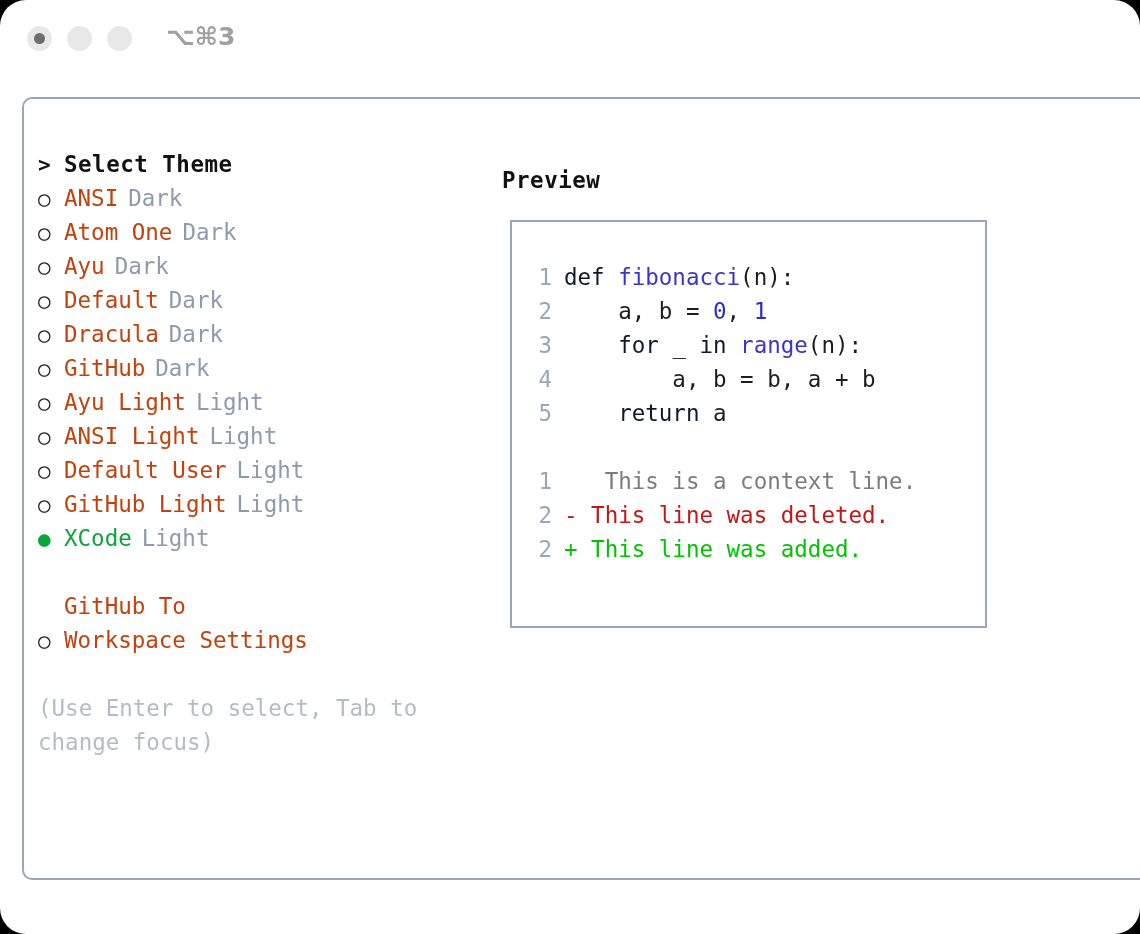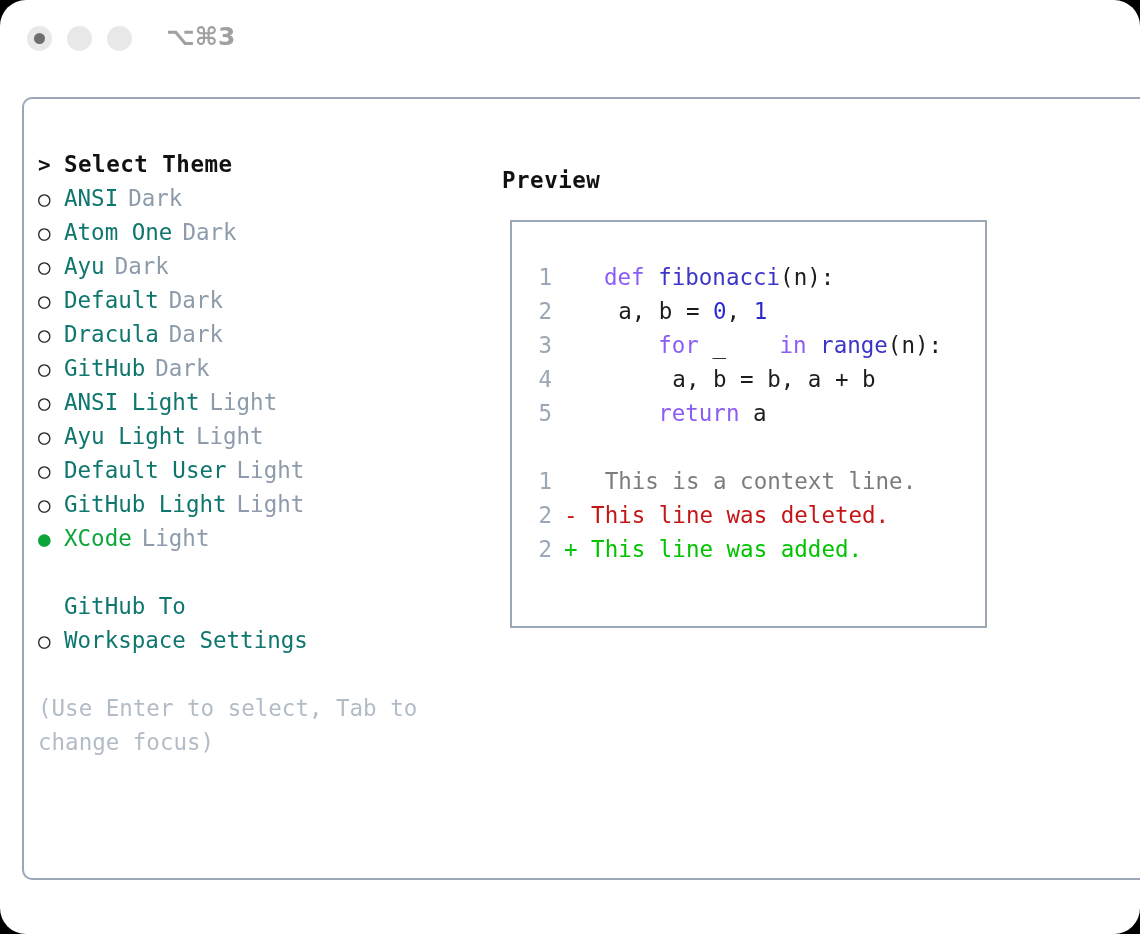--- a/index.html
+++ b/index.html
@@ -99,21 +99,21 @@
     color: #111111;
   }
   .marker.unselected { color: #23272b; }
   .marker.selected { color: #0ba53a; }
   .marker.blank { color: transparent; }
   .row.header .label {
     font-weight: bold;
     color: #111111;
     letter-spacing: 0.5px;
   }
-  .row .label { color: #0f766e; }
+  .row .label { color: #c2410c; }
   .row.chosen .label { color: #0ba53a; }
   .row .kind {
     color: #8d9bab;
     margin-left: 10px;
   }
   .section-gap { height: 34px; }
   #hint {
     margin-top: 34px;
     font-size: 22.5px;
     line-height: 34px;
@@ -155,21 +155,21 @@
     white-space: pre;
   }
   .cline { height: 34px; }
   .ln {
     display: inline-block;
     width: 26px;
     text-align: right;
     color: #9aa7b7;
     margin-right: 12px;
   }
-  .kw   { color: #8b5cf6; margin-left: 40px; }
+  .kw   { color: #0f172a; }
   .fn   { color: #3a34c8; }
   .num  { color: #2a29cf; }
   .plain{ color: #1c1c1c; }
   .ctx  { color: #7c7c7c; margin-top: 16px; }
   .del  { color: #c41616; }
   .add  { color: #00c400; }
   .blankline { height: 34px; }
 </style>
 </head>
 <body>
@@ -193,22 +193,22 @@
         <span class="marker pointer">&gt;</span><span class="label">Select Theme</span>
       </div>
 
       <div id="theme-list">
           <div class="row"><span class="marker unselected">○</span><span class="label">ANSI</span><span class="kind">Dark</span></div>
           <div class="row"><span class="marker unselected">○</span><span class="label">Atom One</span><span class="kind">Dark</span></div>
           <div class="row"><span class="marker unselected">○</span><span class="label">Ayu</span><span class="kind">Dark</span></div>
           <div class="row"><span class="marker unselected">○</span><span class="label">Default</span><span class="kind">Dark</span></div>
           <div class="row"><span class="marker unselected">○</span><span class="label">Dracula</span><span class="kind">Dark</span></div>
           <div class="row"><span class="marker unselected">○</span><span class="label">GitHub</span><span class="kind">Dark</span></div>
+          <div class="row"><span class="marker unselected">○</span><span class="label">Ayu Light</span><span class="kind">Light</span></div>
           <div class="row"><span class="marker unselected">○</span><span class="label">ANSI Light</span><span class="kind">Light</span></div>
-          <div class="row"><span class="marker unselected">○</span><span class="label">Ayu Light</span><span class="kind">Light</span></div>
           <div class="row"><span class="marker unselected">○</span><span class="label">Default User</span><span class="kind">Light</span></div>
           <div class="row"><span class="marker unselected">○</span><span class="label">GitHub Light</span><span class="kind">Light</span></div>
           <div class="row chosen"><span class="marker selected">●</span><span class="label">XCode</span><span class="kind">Light</span></div>
         </div>
 
       <div class="section-gap"></div>
 
       <div class="row">
         <span class="marker blank">○</span><span class="label">GitHub To</span>
       </div>

